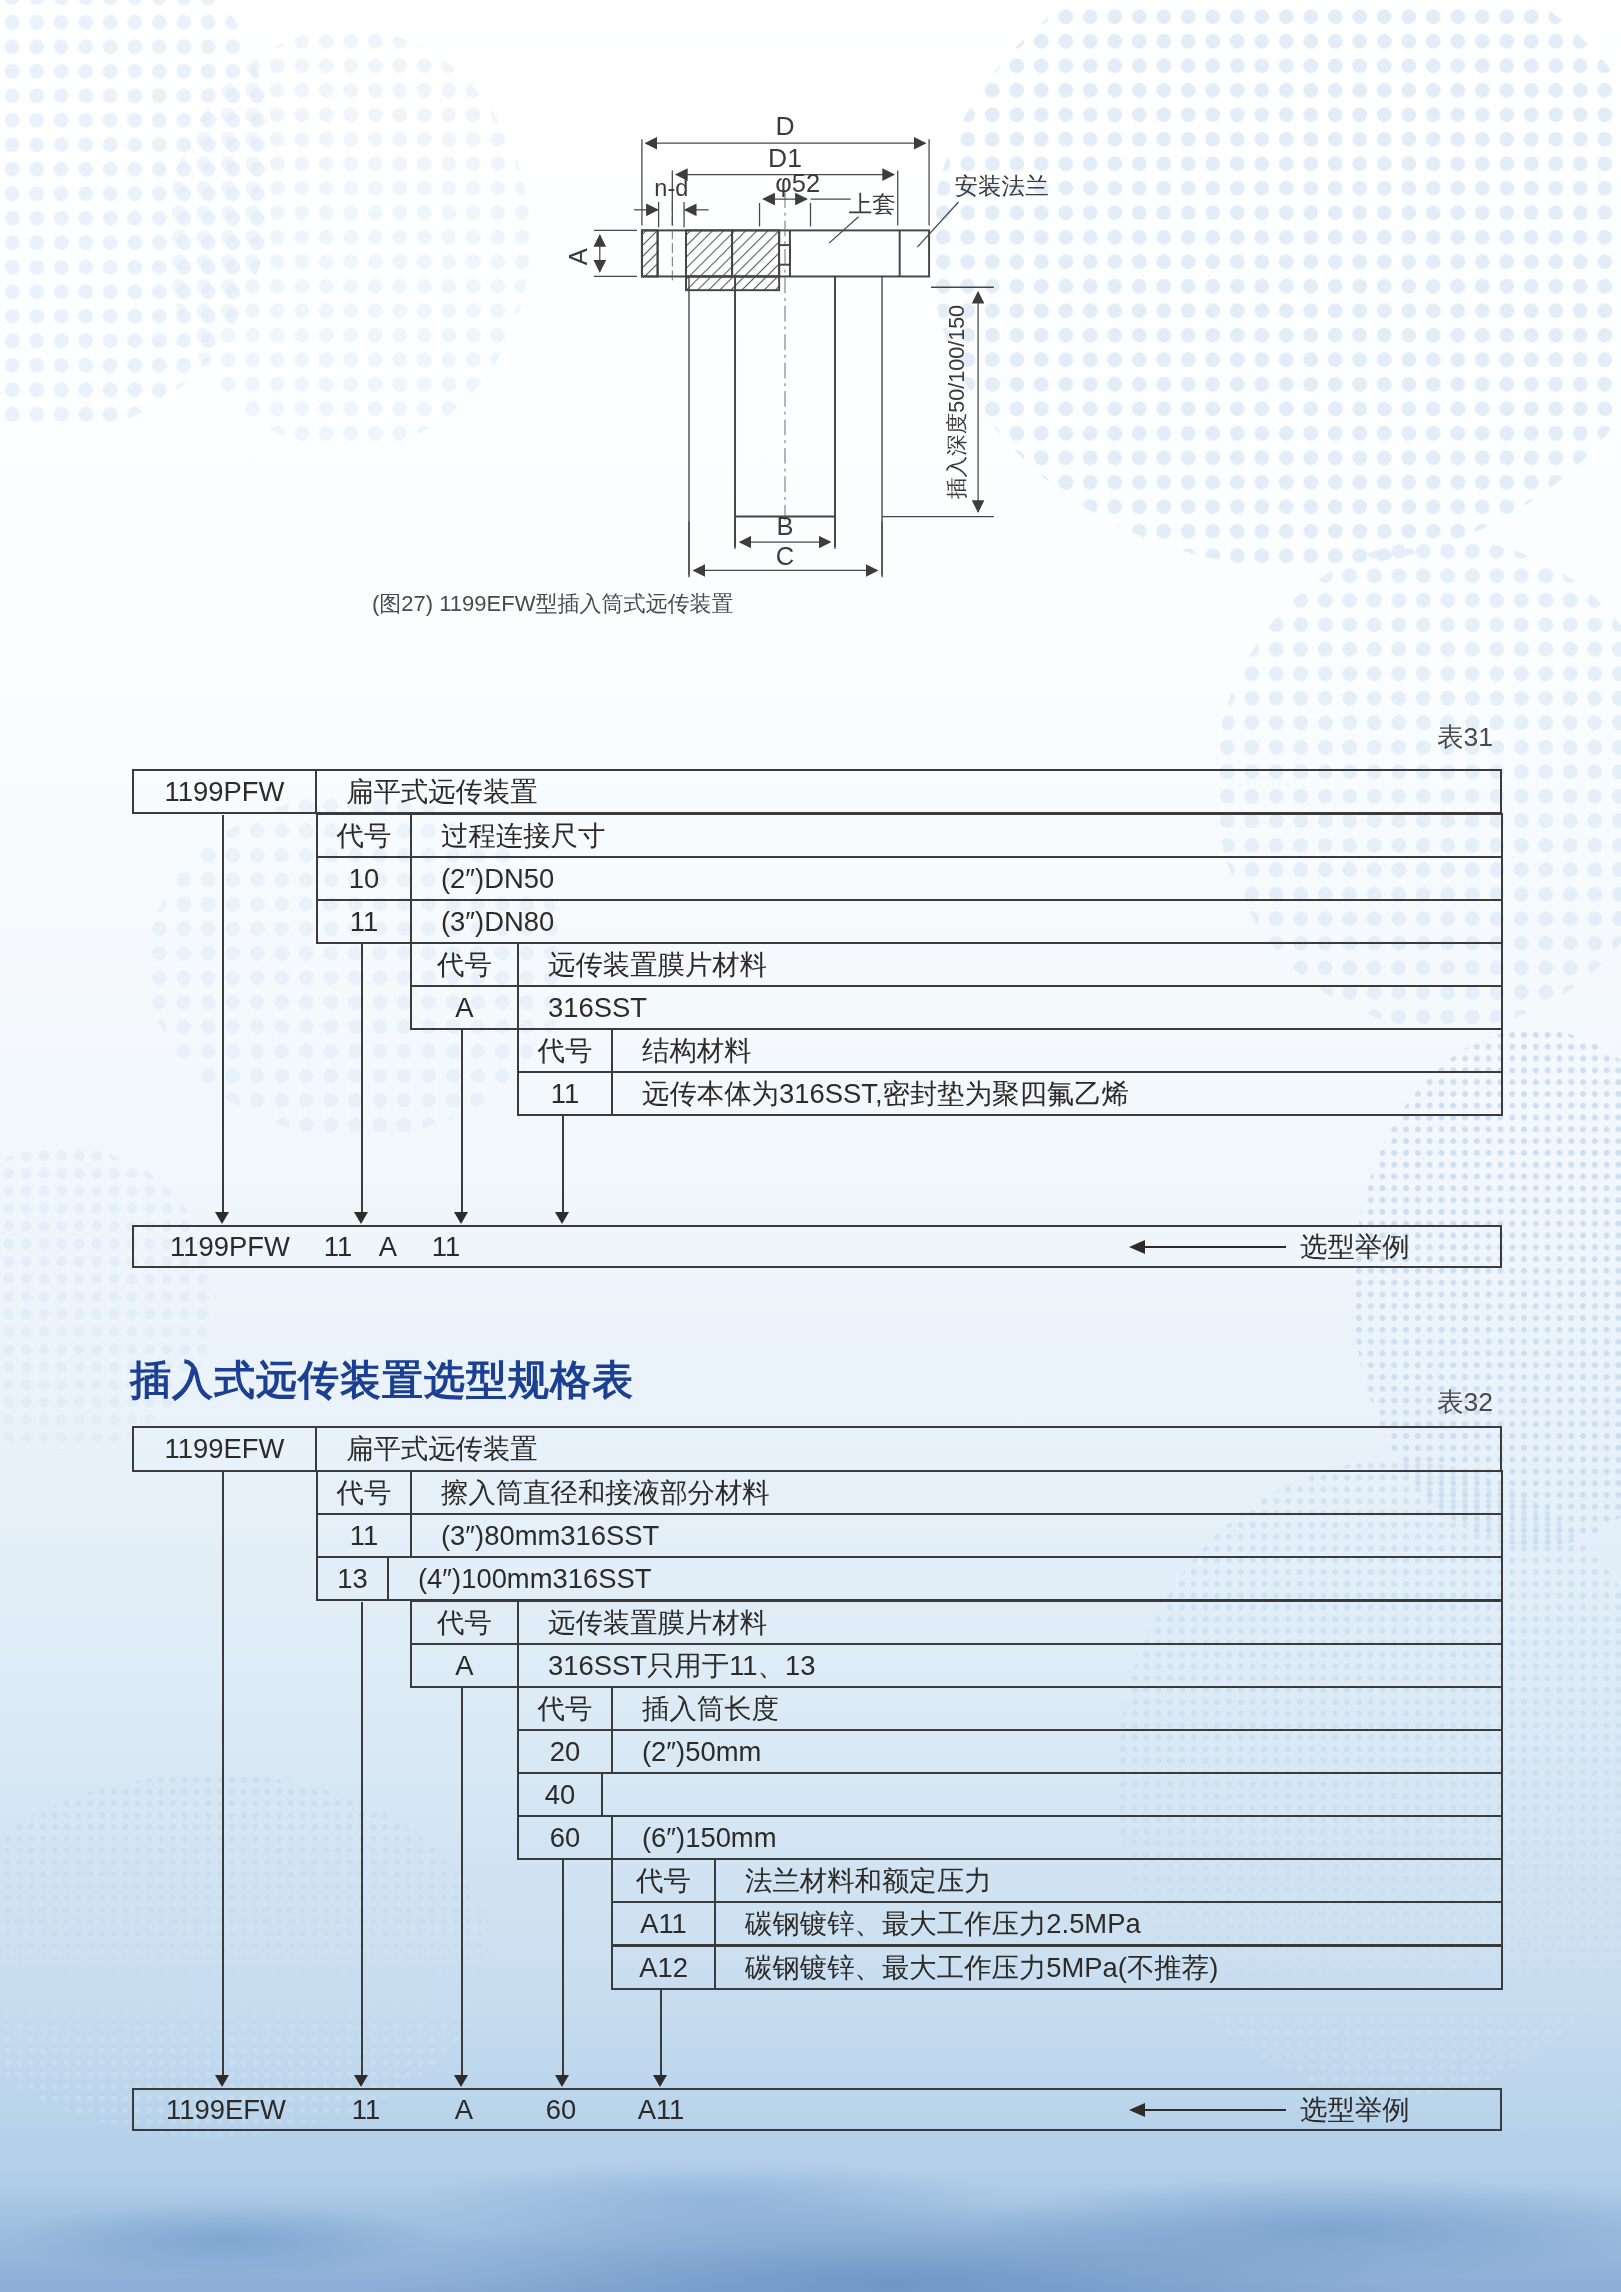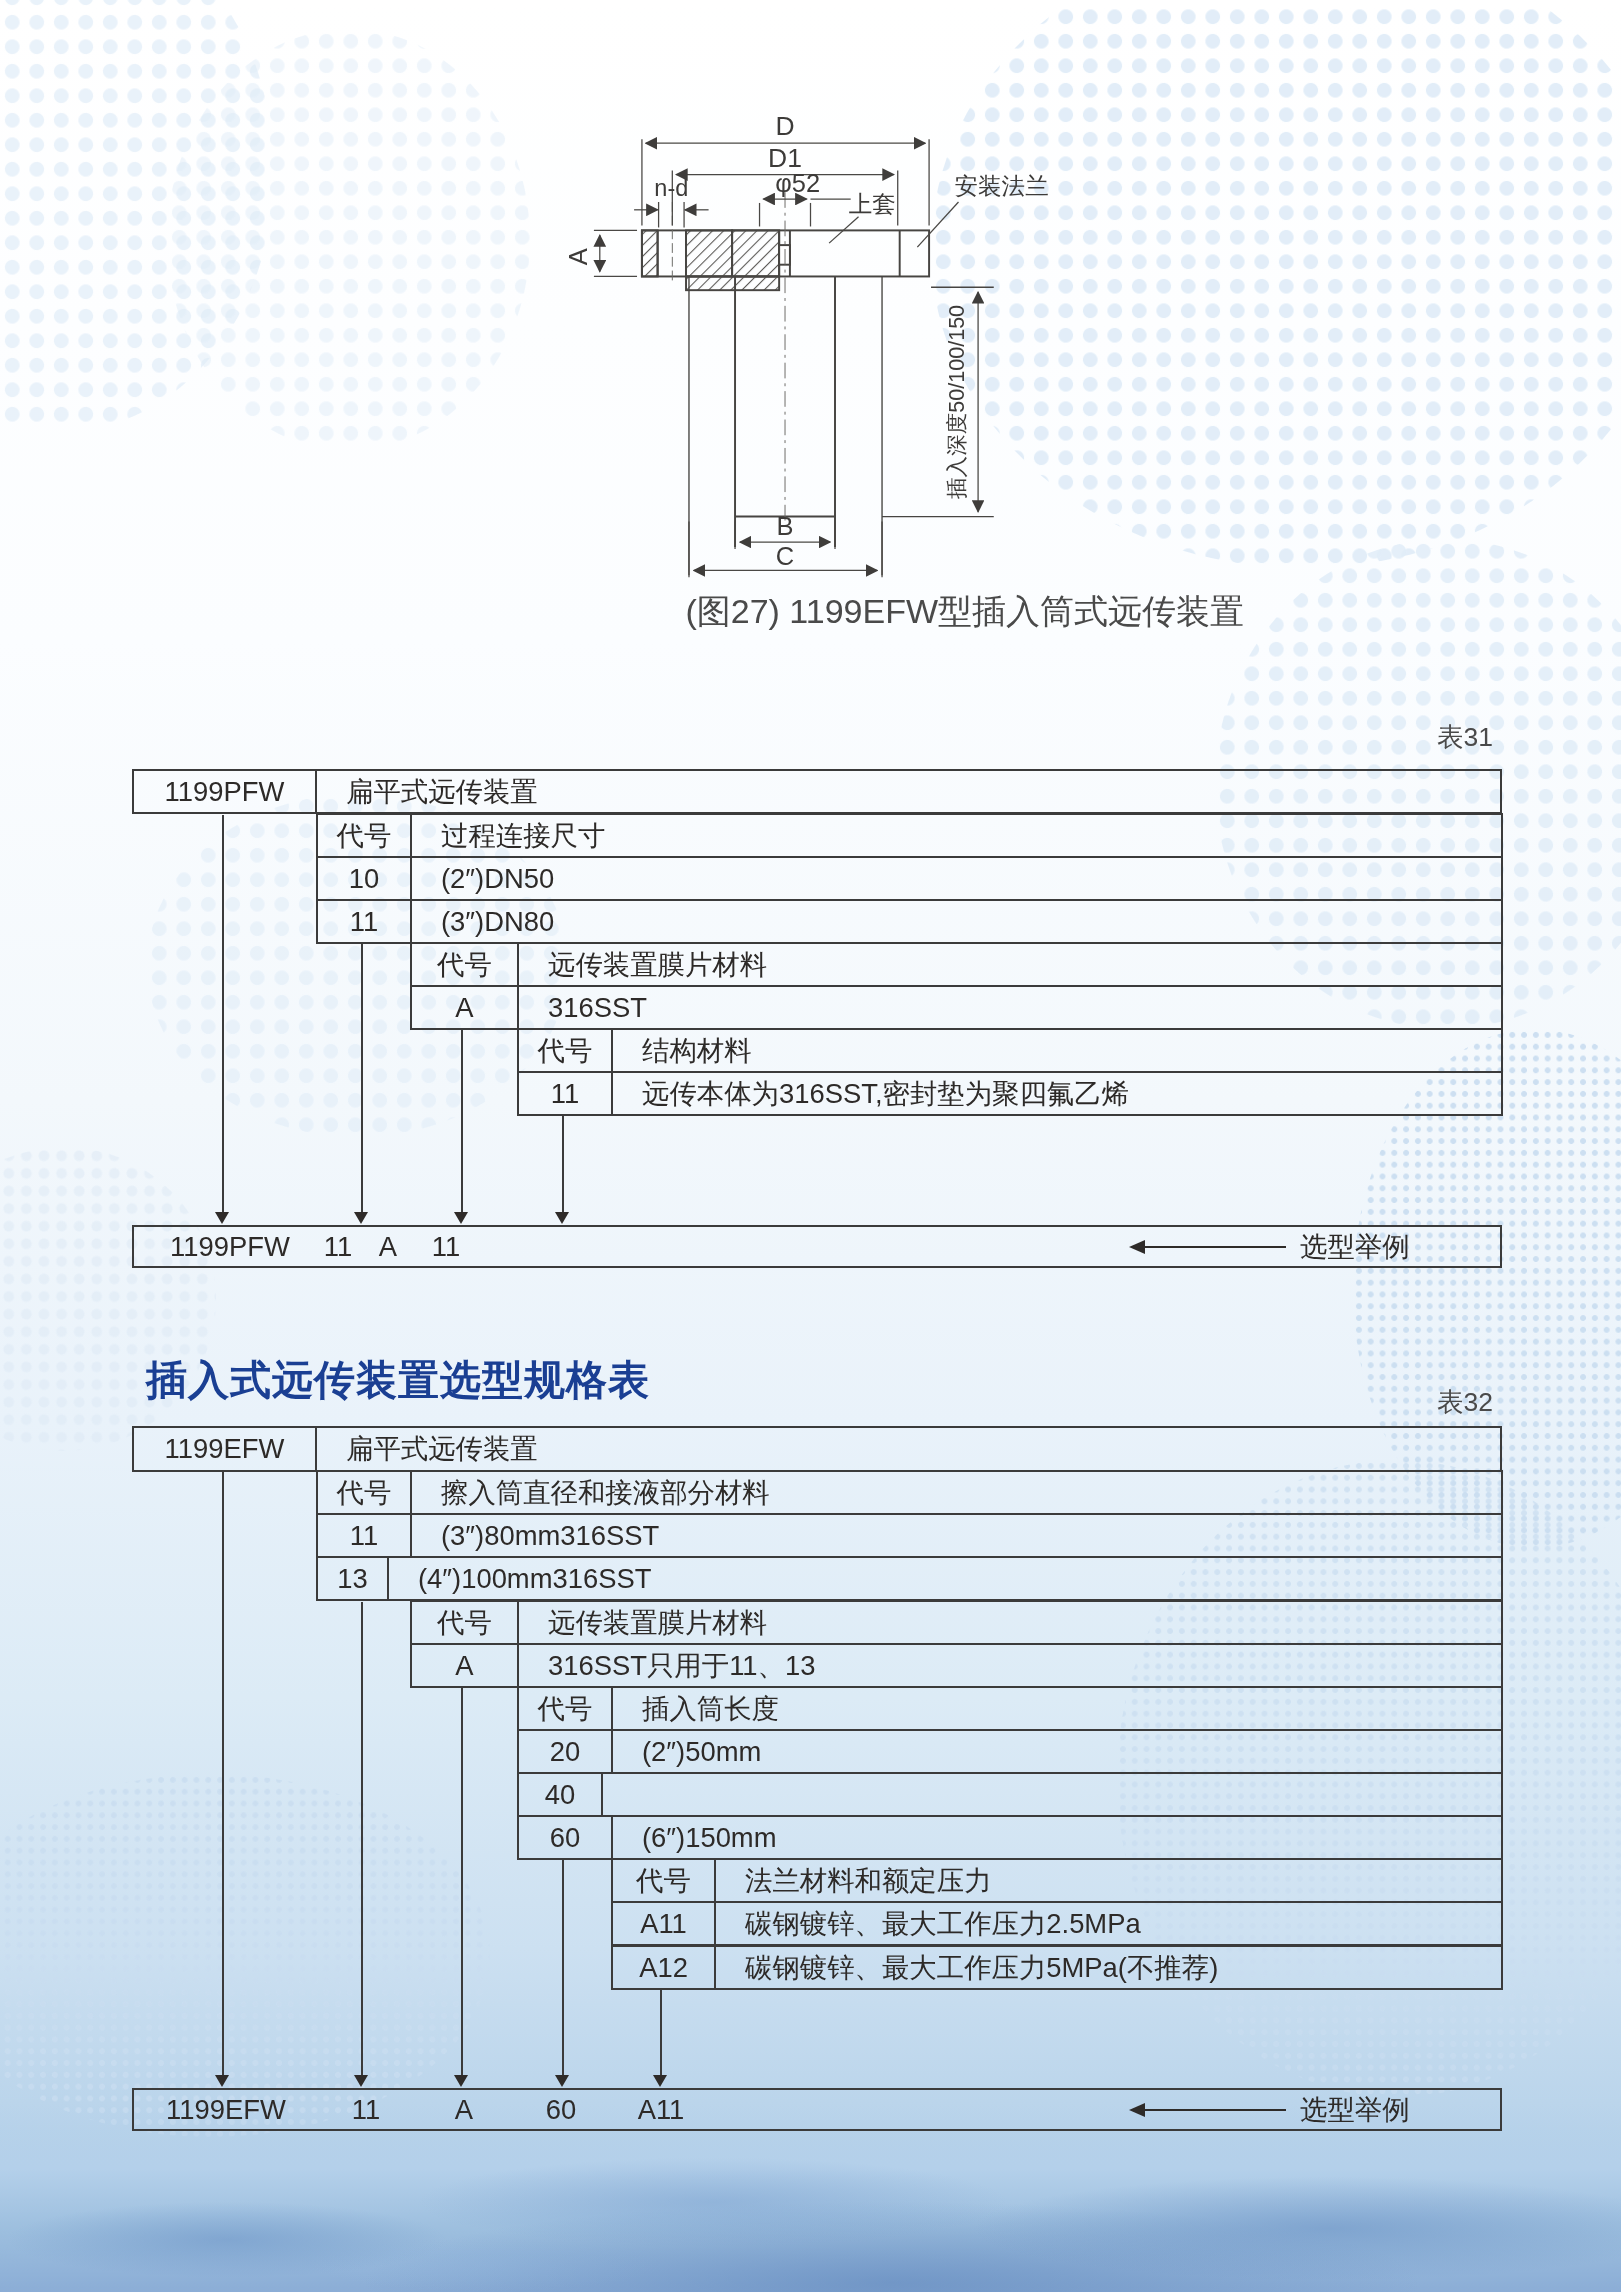--- a/index.html
+++ b/index.html
@@ -28,21 +28,21 @@
   .trow .desc{display:flex;align-items:center;padding-left:29px;flex:1 1 auto;box-sizing:border-box;white-space:nowrap;overflow:hidden;}
   .conn{position:absolute;width:2px;background:#3b3b3b;z-index:2;}
   .arrh{position:absolute;width:0;height:0;border-left:7.8px solid transparent;border-right:7.8px solid transparent;border-top:12.7px solid #2e2b29;z-index:2;}
   .exrow{position:absolute;border:2px solid #3b3b3b;box-sizing:border-box;font-size:27.4px;color:#2d2a28;z-index:2;}
   .excode{position:absolute;top:50%;transform:translate(-50%,-50%);white-space:nowrap;}
   .exline{position:absolute;height:2px;background:#2e2b29;top:50%;margin-top:-1px;}
   .exarrh{position:absolute;width:0;height:0;border-top:7.8px solid transparent;border-bottom:7.8px solid transparent;border-right:16.7px solid #2e2b29;top:50%;transform:translateY(-50%);}
   .exlabel{position:absolute;top:50%;transform:translateY(-50%);white-space:nowrap;}
   .sect-title{position:absolute;font-size:41px;font-weight:700;color:#1a3f93;letter-spacing:1px;white-space:nowrap;z-index:2;}
   .tbl-tag{position:absolute;font-size:26.5px;color:#4a4a4a;white-space:nowrap;z-index:2;}
-  .fig-caption{position:absolute;left:372px;width:872px;text-align:right;font-size:34px;color:#4a4a4a;z-index:2;white-space:nowrap;}
+  .fig-caption{position:absolute;left:372px;width:872px;text-align:left;font-size:22px;color:#4a4a4a;z-index:2;white-space:nowrap;}
   svg text{font-family:"Liberation Sans","DejaVu Sans",sans-serif;fill:#3d3b39;}
 </style>
 </head>
 <body>
 
 <div class="page">
 
   <div class="dots dots-lg" style="left:931px;top:-69px;width:745px;height:637px;opacity:.95"></div>
   <div class="dots dots-lg" style="left:-147px;top:-88px;width:421px;height:519px;opacity:.7"></div>
   <div class="dots dots-lg" style="left:167px;top:29px;width:363px;height:421px;opacity:.5"></div>
@@ -192,21 +192,21 @@
   <div class="exrow" style="left:132px;top:1225px;width:1370px;height:43px">
     <span class="excode" style="left:96px">1199PFW</span>
     <span class="excode" style="left:204px">11</span>
     <span class="excode" style="left:254px">A</span>
     <span class="excode" style="left:312px">11</span>
     <span class="exarrh" style="left:995px"></span>
     <span class="exline" style="left:1011px;width:141px"></span>
     <span class="exlabel" style="left:1166px">选型举例</span>
   </div>
 
-  <div class="sect-title" style="left:146px;top:1353px">插入式远传装置选型规格表</div>
+  <div class="sect-title" style="left:130px;top:1353px">插入式远传装置选型规格表</div>
   <div class="tbl-tag" style="left:1437px;top:1384px">表32</div>
 
   <div class="trow" style="left:132px;top:1426px;width:1370px;height:46px">
     <div class="code" style="width:183px">1199EFW</div>
     <div class="desc">扁平式远传装置</div>
   </div>
   <div class="trow" style="left:316px;top:1470px;width:1187px;height:45px">
     <div class="code" style="width:94px">代号</div>
     <div class="desc">擦入筒直径和接液部分材料</div>
   </div>

